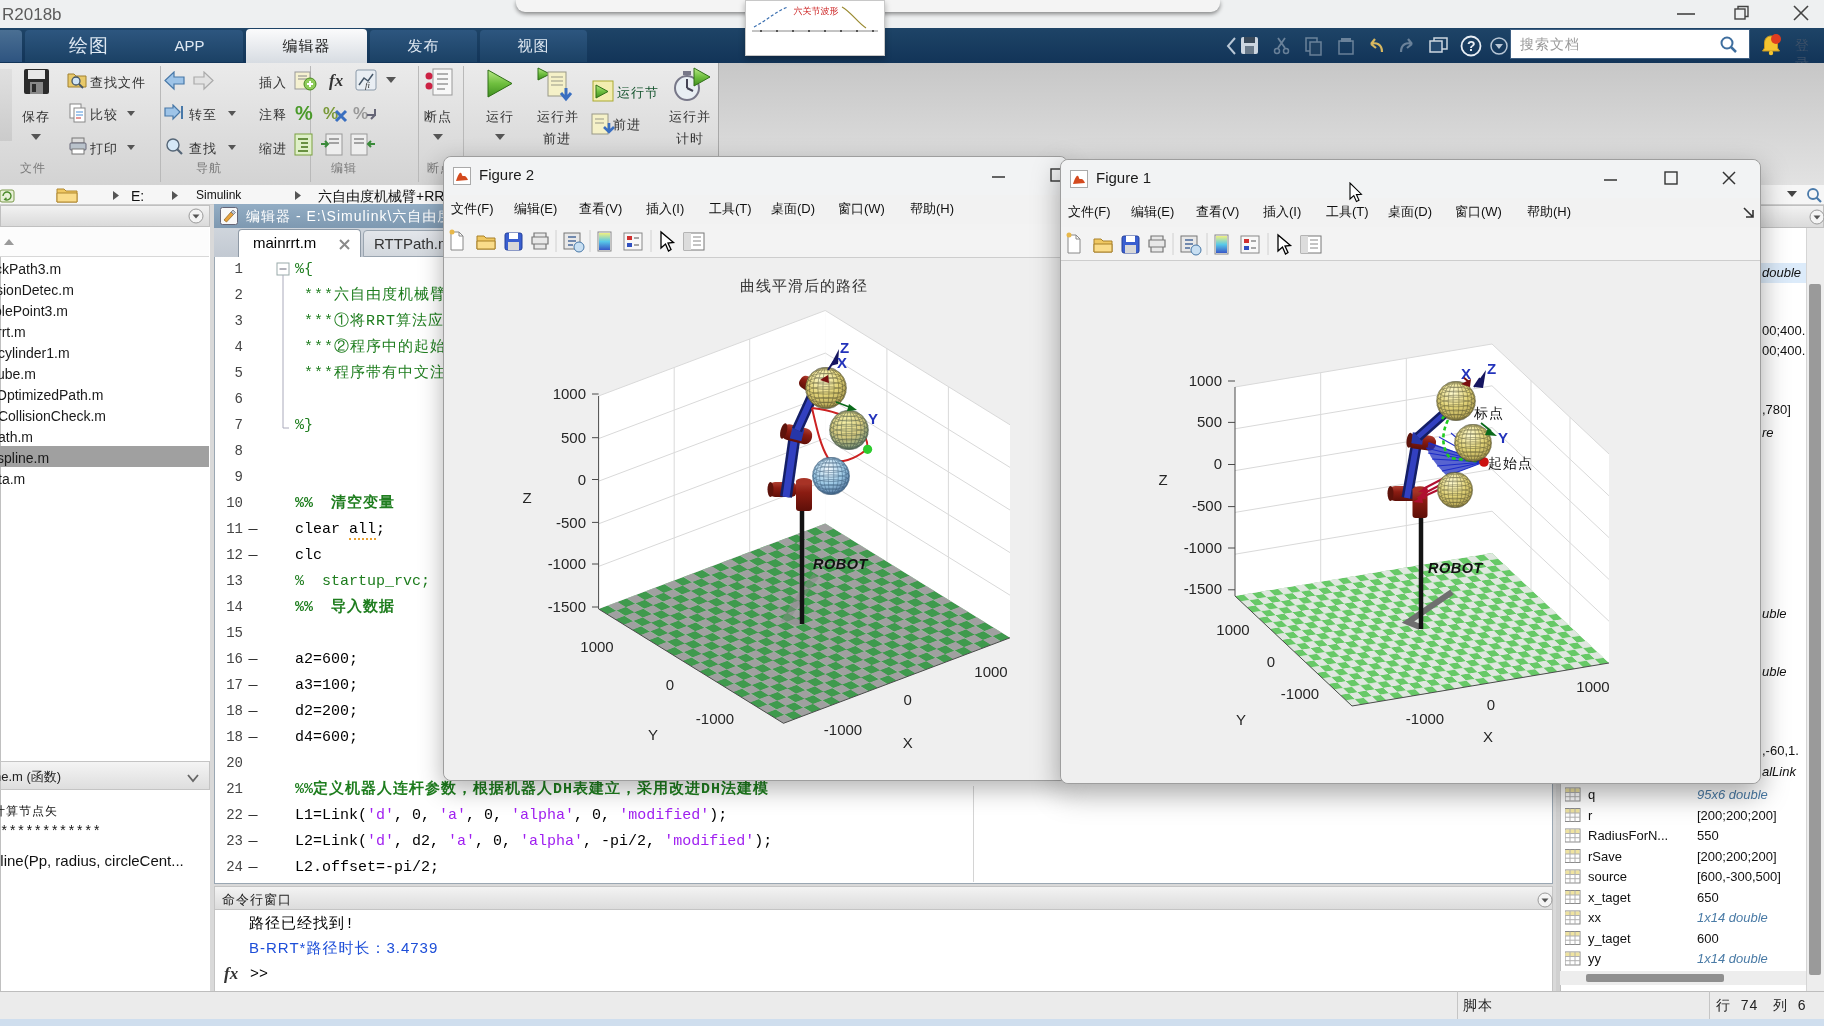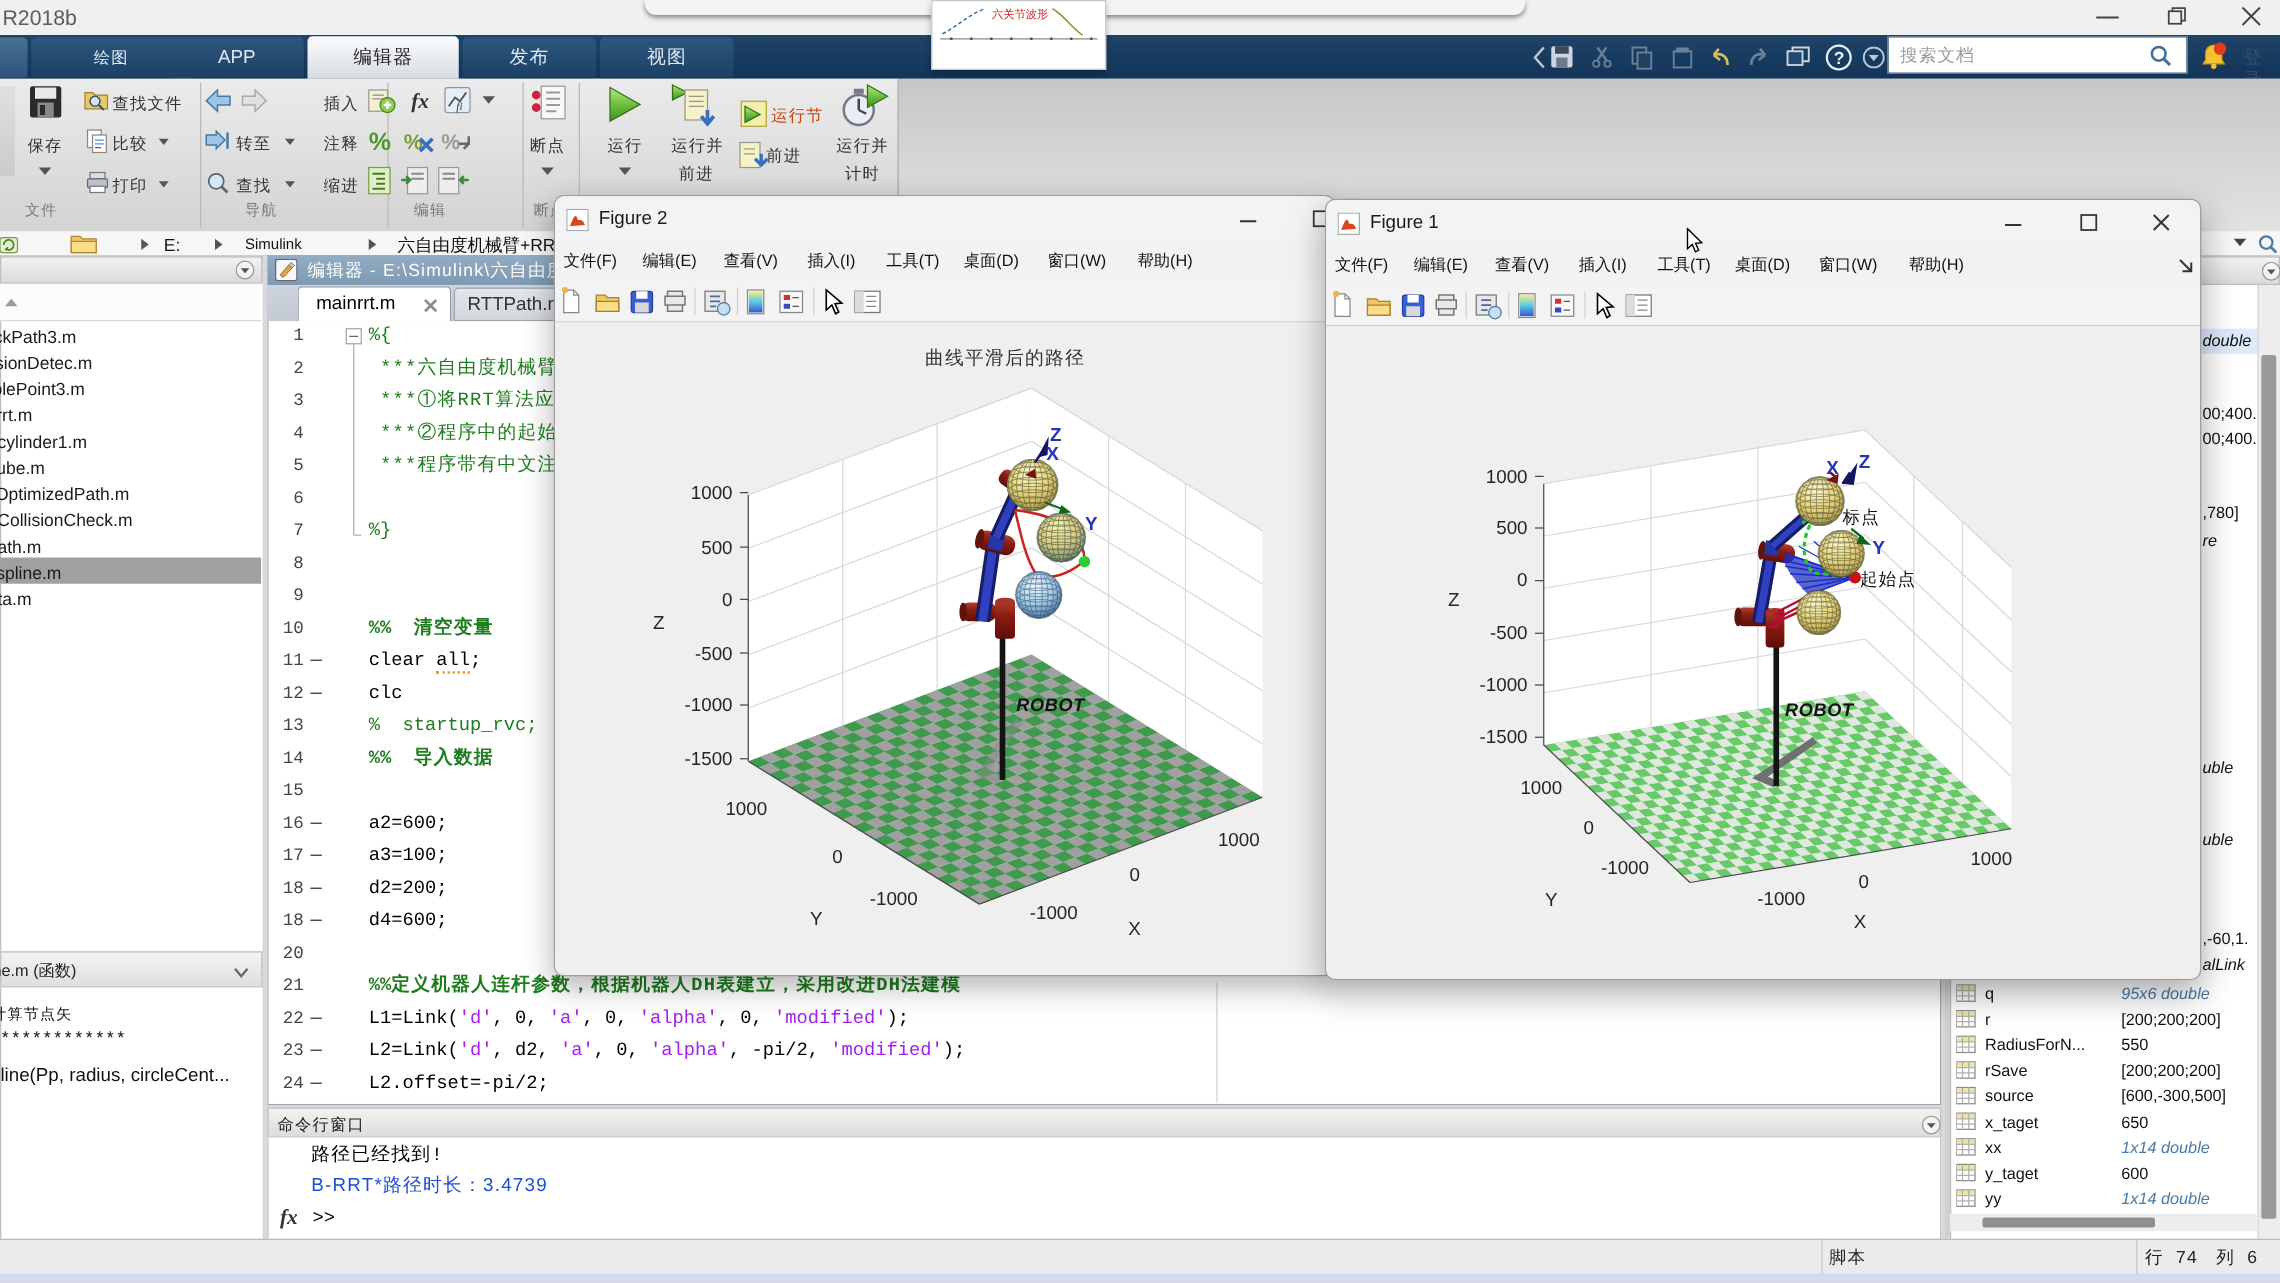--- a/index.html
+++ b/index.html
@@ -28,21 +28,21 @@
  <line x1="27" y1="14" x2="45" y2="14" stroke="#444" stroke-width="1.6"></line>
  <rect x="85" y="9" width="10" height="10" fill="none" stroke="#444" stroke-width="1.4"></rect>
  <path d="M88 9 88 6.5 98 6.5 98 16.5 95 16.5" fill="none" stroke="#444" stroke-width="1.4"></path>
  <line x1="144" y1="6" x2="158" y2="20" stroke="#444" stroke-width="1.6"></line>
  <line x1="158" y1="6" x2="144" y2="20" stroke="#444" stroke-width="1.6"></line>
 </svg>
 
 <div class="abs" style="left:0;top:28px;width:1824px;height:35px;background:linear-gradient(180deg,#1e4467,#123458)"></div>
 
 <div class="abs" style="left:0;top:30px;width:22px;height:32px;background:linear-gradient(180deg,#4a6f93,#2e5480);border-radius:0 4px 0 0"></div>
-<div class="abs cjk" style="left:25px;top:30px;width:128px;height:32px;background:linear-gradient(180deg,#2d567f,#1b4165);border-radius:4px 4px 0 0;color:#dfe8f2;font-size:13px;text-align:center;line-height:32px">绘图</div>
+<div class="abs cjk" style="left:25px;top:30px;width:128px;height:32px;background:linear-gradient(180deg,#2d567f,#1b4165);border-radius:4px 4px 0 0;color:#dfe8f2;font-size:19px;text-align:center;line-height:32px">绘图</div>
 <div class="abs" style="left:136px;top:30px;width:107px;height:32px;background:linear-gradient(180deg,#2d567f,#1b4165);border-radius:4px 4px 0 0;color:#dfe8f2;font-size:15px;text-align:center;line-height:32px">APP</div>
 <div class="abs cjk" style="left:246px;top:29px;width:121px;height:34px;background:linear-gradient(180deg,#fbfbfc,#d7dce2);border-radius:4px 4px 0 0;color:#222;font-size:15px;text-align:center;line-height:33px">编辑器</div>
 <div class="abs cjk" style="left:370px;top:30px;width:107px;height:32px;background:linear-gradient(180deg,#2d567f,#1b4165);border-radius:4px 4px 0 0;color:#dfe8f2;font-size:15px;text-align:center;line-height:32px">发布</div>
 <div class="abs cjk" style="left:480px;top:30px;width:107px;height:32px;background:linear-gradient(180deg,#2d567f,#1b4165);border-radius:4px 4px 0 0;color:#dfe8f2;font-size:15px;text-align:center;line-height:32px">视图</div>
 
 <div id="qaicons">
  <svg class="abs" style="left:1225px;top:36px" width="14" height="20">
         <path d="M10 2 L3 10 L10 18" fill="none" stroke="#b9c7d6" stroke-width="2"></path>
       </svg>
  <svg class="abs" style="left:1240px;top:36px" width="20" height="20">
@@ -263,21 +263,21 @@
         <line x1="15" y1="15" x2="27" y2="15" stroke="#998"></line>
         <line x1="15" y1="19" x2="27" y2="19" stroke="#998"></line>
   <path d="M30 22 L30 32 M25 27 L30 33 L35 27" stroke="#3a6fc0" stroke-width="3" fill="none"></path>
  </svg>
  <div class="abs cjk" style="left:537px;top:108px;font-size:13px;color:#333">运行并</div>
  <div class="abs cjk" style="left:543px;top:130px;font-size:13px;color:#333">前进</div>
  <svg class="abs" style="left:589px;top:77px" width="26" height="26">
         <rect x="4" y="4" width="20" height="20" fill="#f3edb0" stroke="#aa3"></rect>
         <path d="M7 8 L19 14.5 L7 21 Z" fill="url(#grn)" stroke="#2f6f17"></path>
       </svg>
- <div class="abs cjk" style="left:617px;top:84px;font-size:13px;color:#c2410c">运行节</div>
+ <div class="abs cjk" style="left:617px;top:84px;font-size:13px;color:#14532d">运行节</div>
  <svg class="abs" style="left:591px;top:113px" width="24" height="24">
         <rect x="1" y="1" width="16" height="20" fill="#f5f1c8" stroke="#998"></rect>
         <line x1="4" y1="6" x2="13" y2="6" stroke="#998"></line>
         <line x1="4" y1="10" x2="13" y2="10" stroke="#998"></line>
         <path d="M18 10 L18 18 M13 14 L18 19 L23 14" stroke="#3a6fc0" stroke-width="2.6" fill="none"></path>
       </svg>
  <div class="abs cjk" style="left:613px;top:116px;font-size:13px;color:#333">前进</div>
  <svg class="abs" style="left:672px;top:66px" width="40" height="42">
   <circle cx="15" cy="22" r="12" fill="#e8eef3" stroke="#778" stroke-width="2"></circle>
         <line x1="15" y1="22" x2="15" y2="13" stroke="#445" stroke-width="2"></line>

